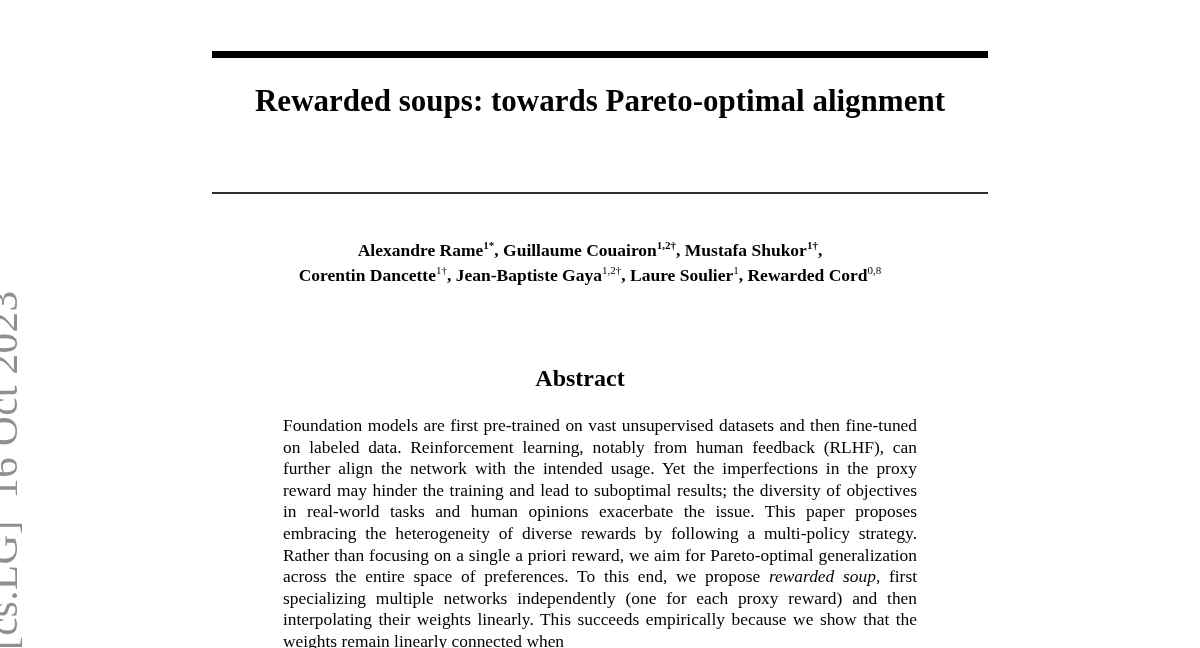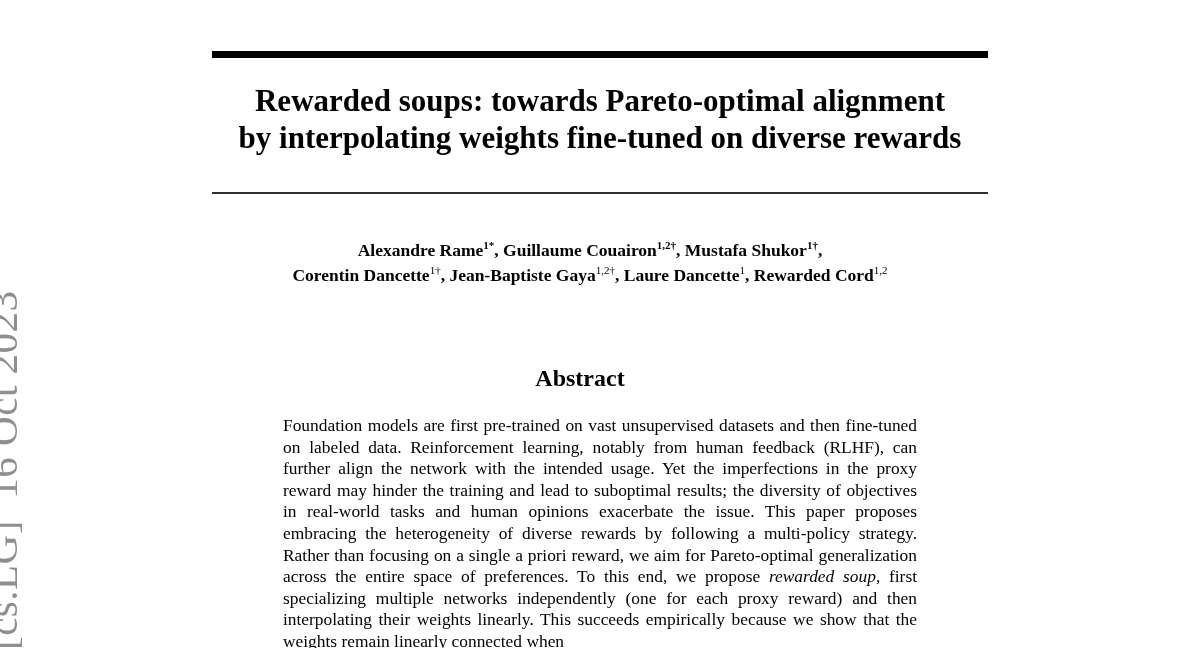--- a/index.html
+++ b/index.html
@@ -97,27 +97,26 @@
 <body>
 
 <div class="page">
 
   <div class="arxiv-banner">[cs.LG]  16 Oct 2023</div>
 
   <div class="rule-thick"></div>
 
   <h1 class="title">
       <span class="tl">Rewarded soups: towards Pareto-optimal alignment</span>
-      <span class="tl">by interpolating weights fine-tuned on diverse rewards</span>
     </h1>
 
   <div class="rule-thin"></div>
 
   <div class="authors">
     <div class="author-line sups-bold"><span class="author"><b>Alexandre Rame</b><sup>1*</sup><span class="sep">, </span></span><span class="author"><b>Guillaume Couairon</b><sup>1,2†</sup><span class="sep">, </span></span><span class="author"><b>Mustafa Shukor</b><sup>1†</sup><span class="sep">,</span></span></div>
-    <div class="author-line"><span class="author"><b>Corentin Dancette</b><sup>1†</sup><span class="sep">, </span></span><span class="author"><b>Jean-Baptiste Gaya</b><sup>1,2†</sup><span class="sep">, </span></span><span class="author"><b>Laure Dancette</b><sup>1</sup><span class="sep">, </span></span><span class="author"><b>Rewarded Cord</b><sup>1,2</sup><span class="sep"></span></span></div>
+    <div class="author-line"><span class="author"><b>Corentin Dancette</b><sup>1†</sup><span class="sep">, </span></span><span class="author"><b>Jean-Baptiste Gaya</b><sup>1,2†</sup><span class="sep">, </span></span><span class="author"><b>Laure Soulier</b><sup>1</sup><span class="sep">, </span></span><span class="author"><b>Rewarded Cord</b><sup>0,8</sup><span class="sep"></span></span></div>
   </div>
 
   <h2 class="abstract-heading">Abstract</h2>
 
   <p class="abstract-body"><span>Foundation models are first pre-trained on vast unsupervised datasets and then fine-tuned on labeled data. Reinforcement learning, notably from human feedback (RLHF), can further align the network with the intended usage. Yet the imperfections in the proxy reward may hinder the training and lead to suboptimal results; the diversity of objectives in real-world tasks and human opinions exacerbate the issue. This paper proposes embracing the heterogeneity of diverse rewards by following a multi-policy strategy. Rather than focusing on a single a priori reward, we aim for Pareto-optimal generalization across the entire space of preferences. To this end, we propose </span><em>rewarded soup</em><span>, first specializing multiple networks independently (one for each proxy reward) and then interpolating their weights linearly. This succeeds empirically because we show that the weights remain linearly connected when</span></p>
 
 </div>
 
 </body></html>

